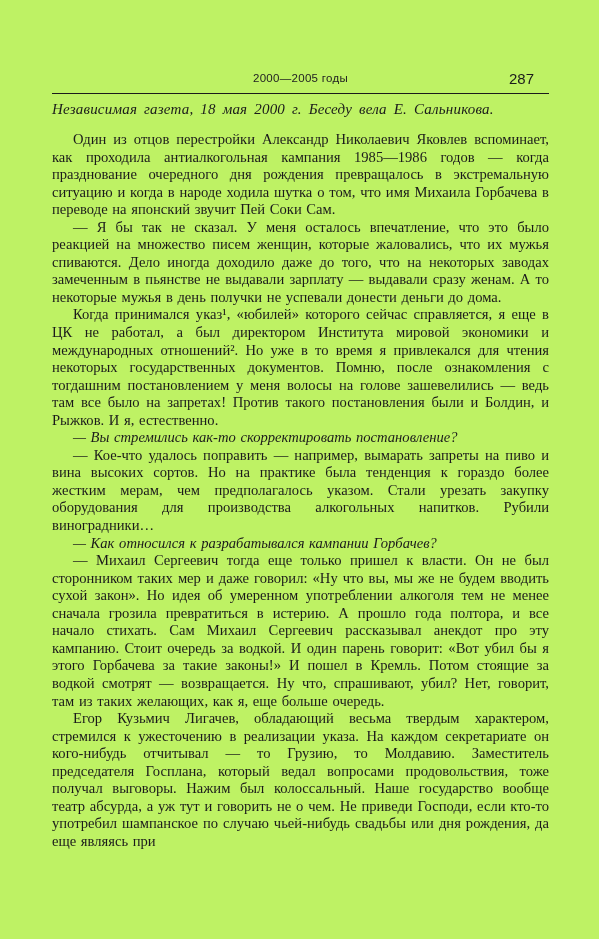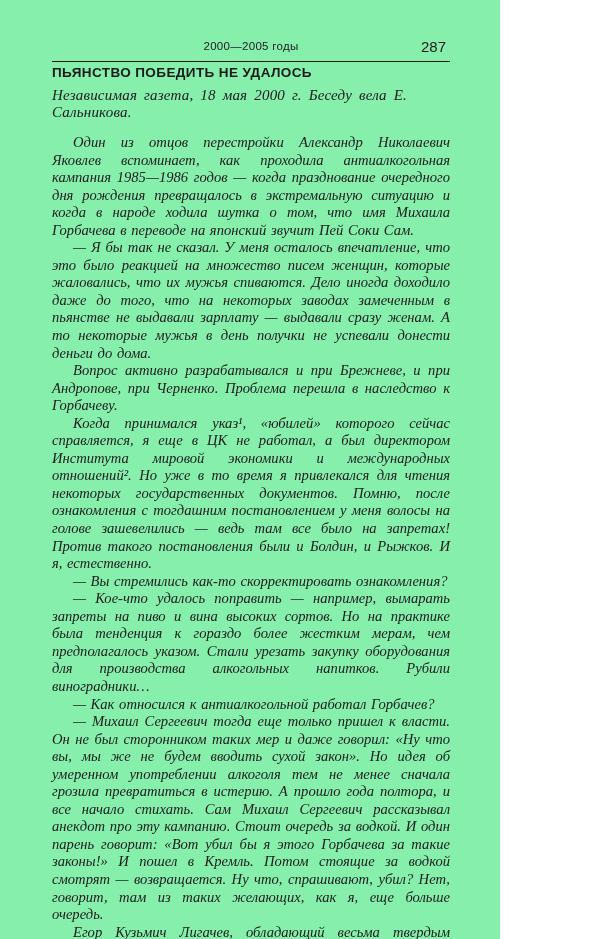--- a/index.html
+++ b/index.html
@@ -4,42 +4,42 @@
 <style>
   * { margin: 0; padding: 0; box-sizing: border-box; }
   html, body { background: #ffffff; }
   body {
     width: 600px; height: 939px;
     font-family: "Liberation Serif", serif;
     color: #1b1b1b;
     overflow: hidden;
   }
   .page {
-    width: 500px; height: 939px;
-    padding: 40px 50px 0 52px;
-    background: #86efac;
+    width: 599px; height: 939px;
+    padding: 72px 50px 0 52px;
+    background: #bef264;
     position: relative;
   }
   
   .running-head {
     position: relative;
     height: 16px;
     font-family: "Liberation Sans", sans-serif;
   }
   .running-title {
     position: absolute;
     left: 0; right: 0;
     text-align: center;
     font-size: 11.5px;
     letter-spacing: 0.3px;
     color: #222222;
   }
   .page-number {
     position: absolute;
-    right: 4px; top: -2px;
+    right: 15px; top: -2px;
     font-size: 15px;
     color: #1b1b1b;
     text-align: center;
   }
   .rule {
     border-top: 1.4px solid #1b1b1b;
     margin-top: 5px;
   }
   
   .article-number {
@@ -67,47 +67,44 @@
   
   .body-text {
     margin-top: 13px;
   }
   .para {
     font-size: 14.6px;
     line-height: 17.55px;
     text-align: justify;
     text-indent: 21px;
     word-spacing: 1px;
-    font-style: italic;
   }
   .para.italic { font-style: italic; }
   .para.gap { margin-top: 12px; }
 </style>
 </head>
 <body>
 
 <div class="page">
 
   <div class="running-head">
     <span class="running-title">2000—2005 годы</span>
     <span class="page-number">287</span>
   </div>
 
   <div class="rule"></div>
 
   <div class="article">
-    <h1 class="article-title">ПЬЯНСТВО ПОБЕДИТЬ НЕ УДАЛОСЬ</h1>
     <p class="source-line">Независимая газета, 18 мая 2000 г. Беседу вела Е. Сальникова.</p>
 
     <div class="body-text">
         <p class="para">Один из отцов перестройки Александр Николаевич Яковлев вспоминает, как проходила антиалкогольная кампания 1985—1986 годов — когда празднование очередного дня рождения превращалось в экстремальную ситуацию и когда в народе ходила шутка о том, что имя Михаила Горбачева в переводе на японский звучит Пей Соки Сам.</p>
         <p class="para">— Я бы так не сказал. У меня осталось впечатление, что это было реакцией на множество писем женщин, которые жаловались, что их мужья спиваются. Дело иногда доходило даже до того, что на некоторых заводах замеченным в пьянстве не выдавали зарплату — выдавали сразу женам. А то некоторые мужья в день получки не успевали донести деньги до дома.</p>
-        <p class="para">Вопрос активно разрабатывался и при Брежневе, и при Андропове, при Черненко. Проблема перешла в наследство к Горбачеву.</p>
         <p class="para">Когда принимался указ¹, «юбилей» которого сейчас справляется, я еще в ЦК не работал, а был директором Института мировой экономики и международных отношений². Но уже в то время я привлекался для чтения некоторых государственных документов. Помню, после ознакомления с тогдашним постановлением у меня волосы на голове зашевелились — ведь там все было на запретах! Против такого постановления были и Болдин, и Рыжков. И я, естественно.</p>
-        <p class="para italic">— Вы стремились как-то скорректировать ознакомления?</p>
+        <p class="para italic">— Вы стремились как-то скорректировать постановление?</p>
         <p class="para">— Кое-что удалось поправить — например, вымарать запреты на пиво и вина высоких сортов. Но на практике была тенденция к гораздо более жестким мерам, чем предполагалось указом. Стали урезать закупку оборудования для производства алкогольных напитков. Рубили виноградники…</p>
-        <p class="para italic">— Как относился к антиалкогольной работал Горбачев?</p>
+        <p class="para italic">— Как относился к разрабатывался кампании Горбачев?</p>
         <p class="para">— Михаил Сергеевич тогда еще только пришел к власти. Он не был сторонником таких мер и даже говорил: «Ну что вы, мы же не будем вводить сухой закон». Но идея об умеренном употреблении алкоголя тем не менее сначала грозила превратиться в истерию. А прошло года полтора, и все начало стихать. Сам Михаил Сергеевич рассказывал анекдот про эту кампанию. Стоит очередь за водкой. И один парень говорит: «Вот убил бы я этого Горбачева за такие законы!» И пошел в Кремль. Потом стоящие за водкой смотрят — возвращается. Ну что, спрашивают, убил? Нет, говорит, там из таких желающих, как я, еще больше очередь.</p>
         <p class="para">Егор Кузьмич Лигачев, обладающий весьма твердым характером, стремился к ужесточению в реализации указа. На каждом секретариате он кого-нибудь отчитывал — то Грузию, то Молдавию. Заместитель председателя Госплана, который ведал вопросами продовольствия, тоже получал выговоры. Нажим был колоссальный. Наше государство вообще театр абсурда, а уж тут и говорить не о чем. Не приведи Господи, если кто-то употребил шампанское по случаю чьей-нибудь свадьбы или дня рождения, да еще являясь при</p>
       </div>
   </div>
 
 </div>
 
 </body></html>

